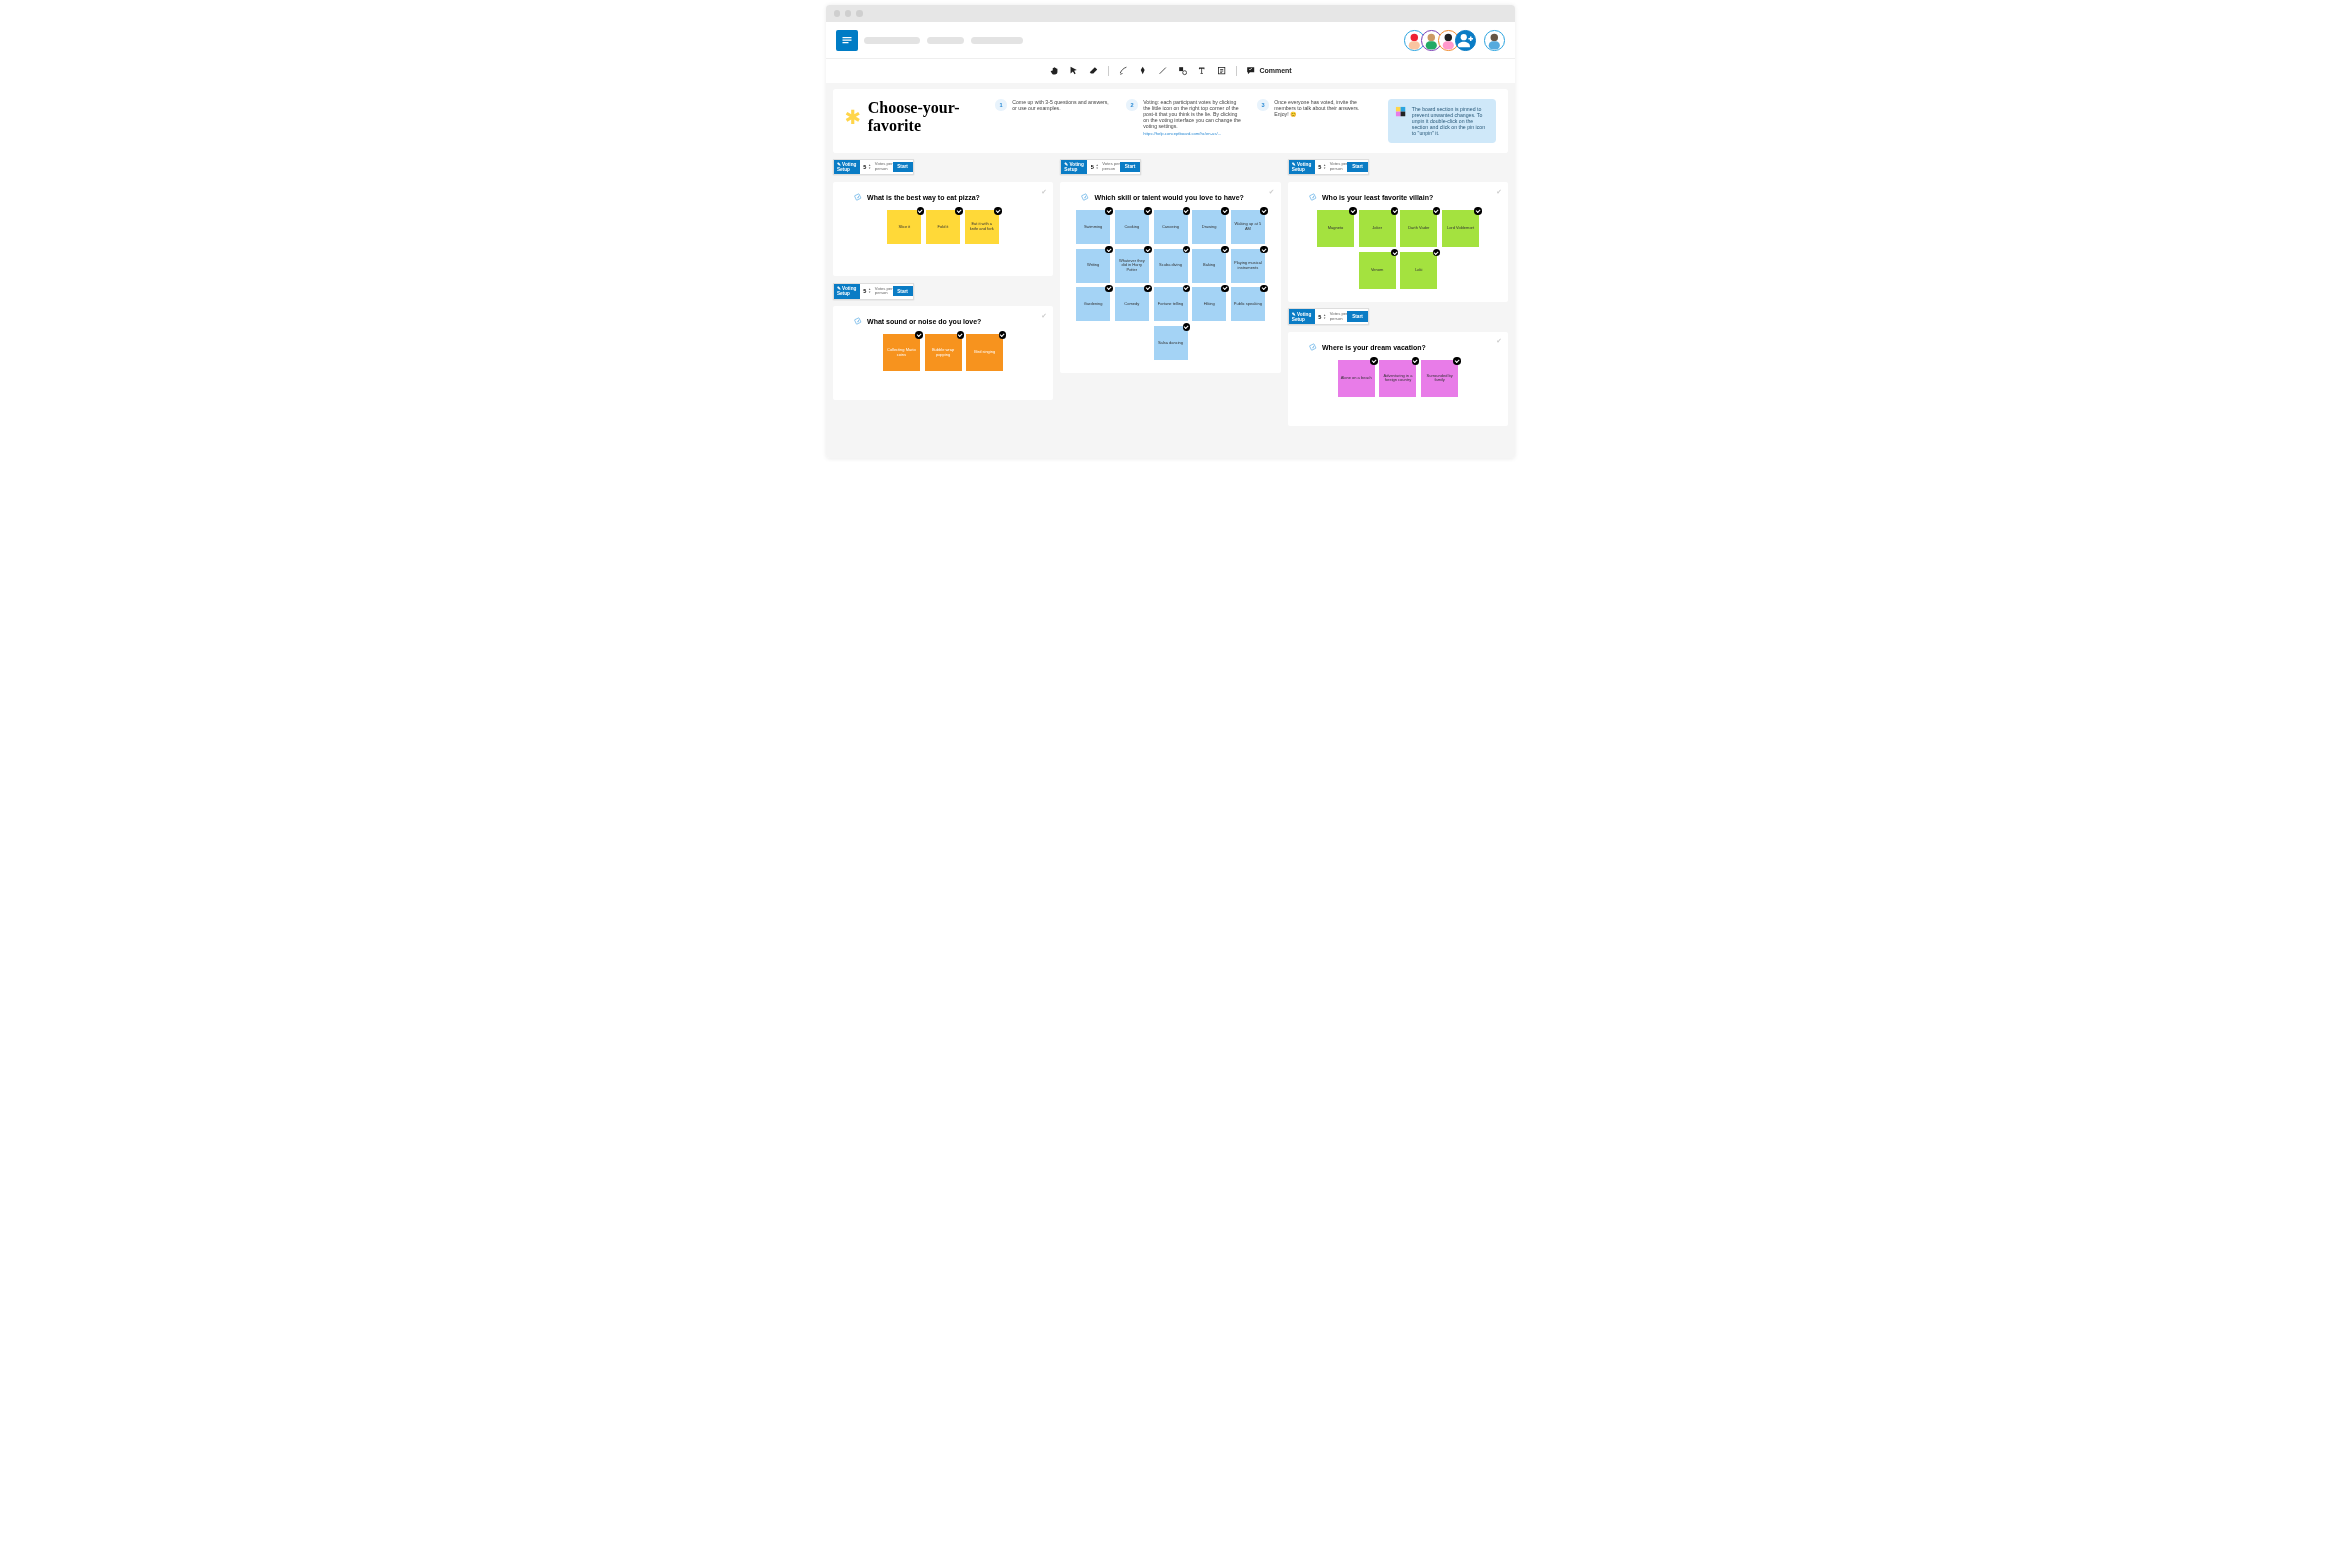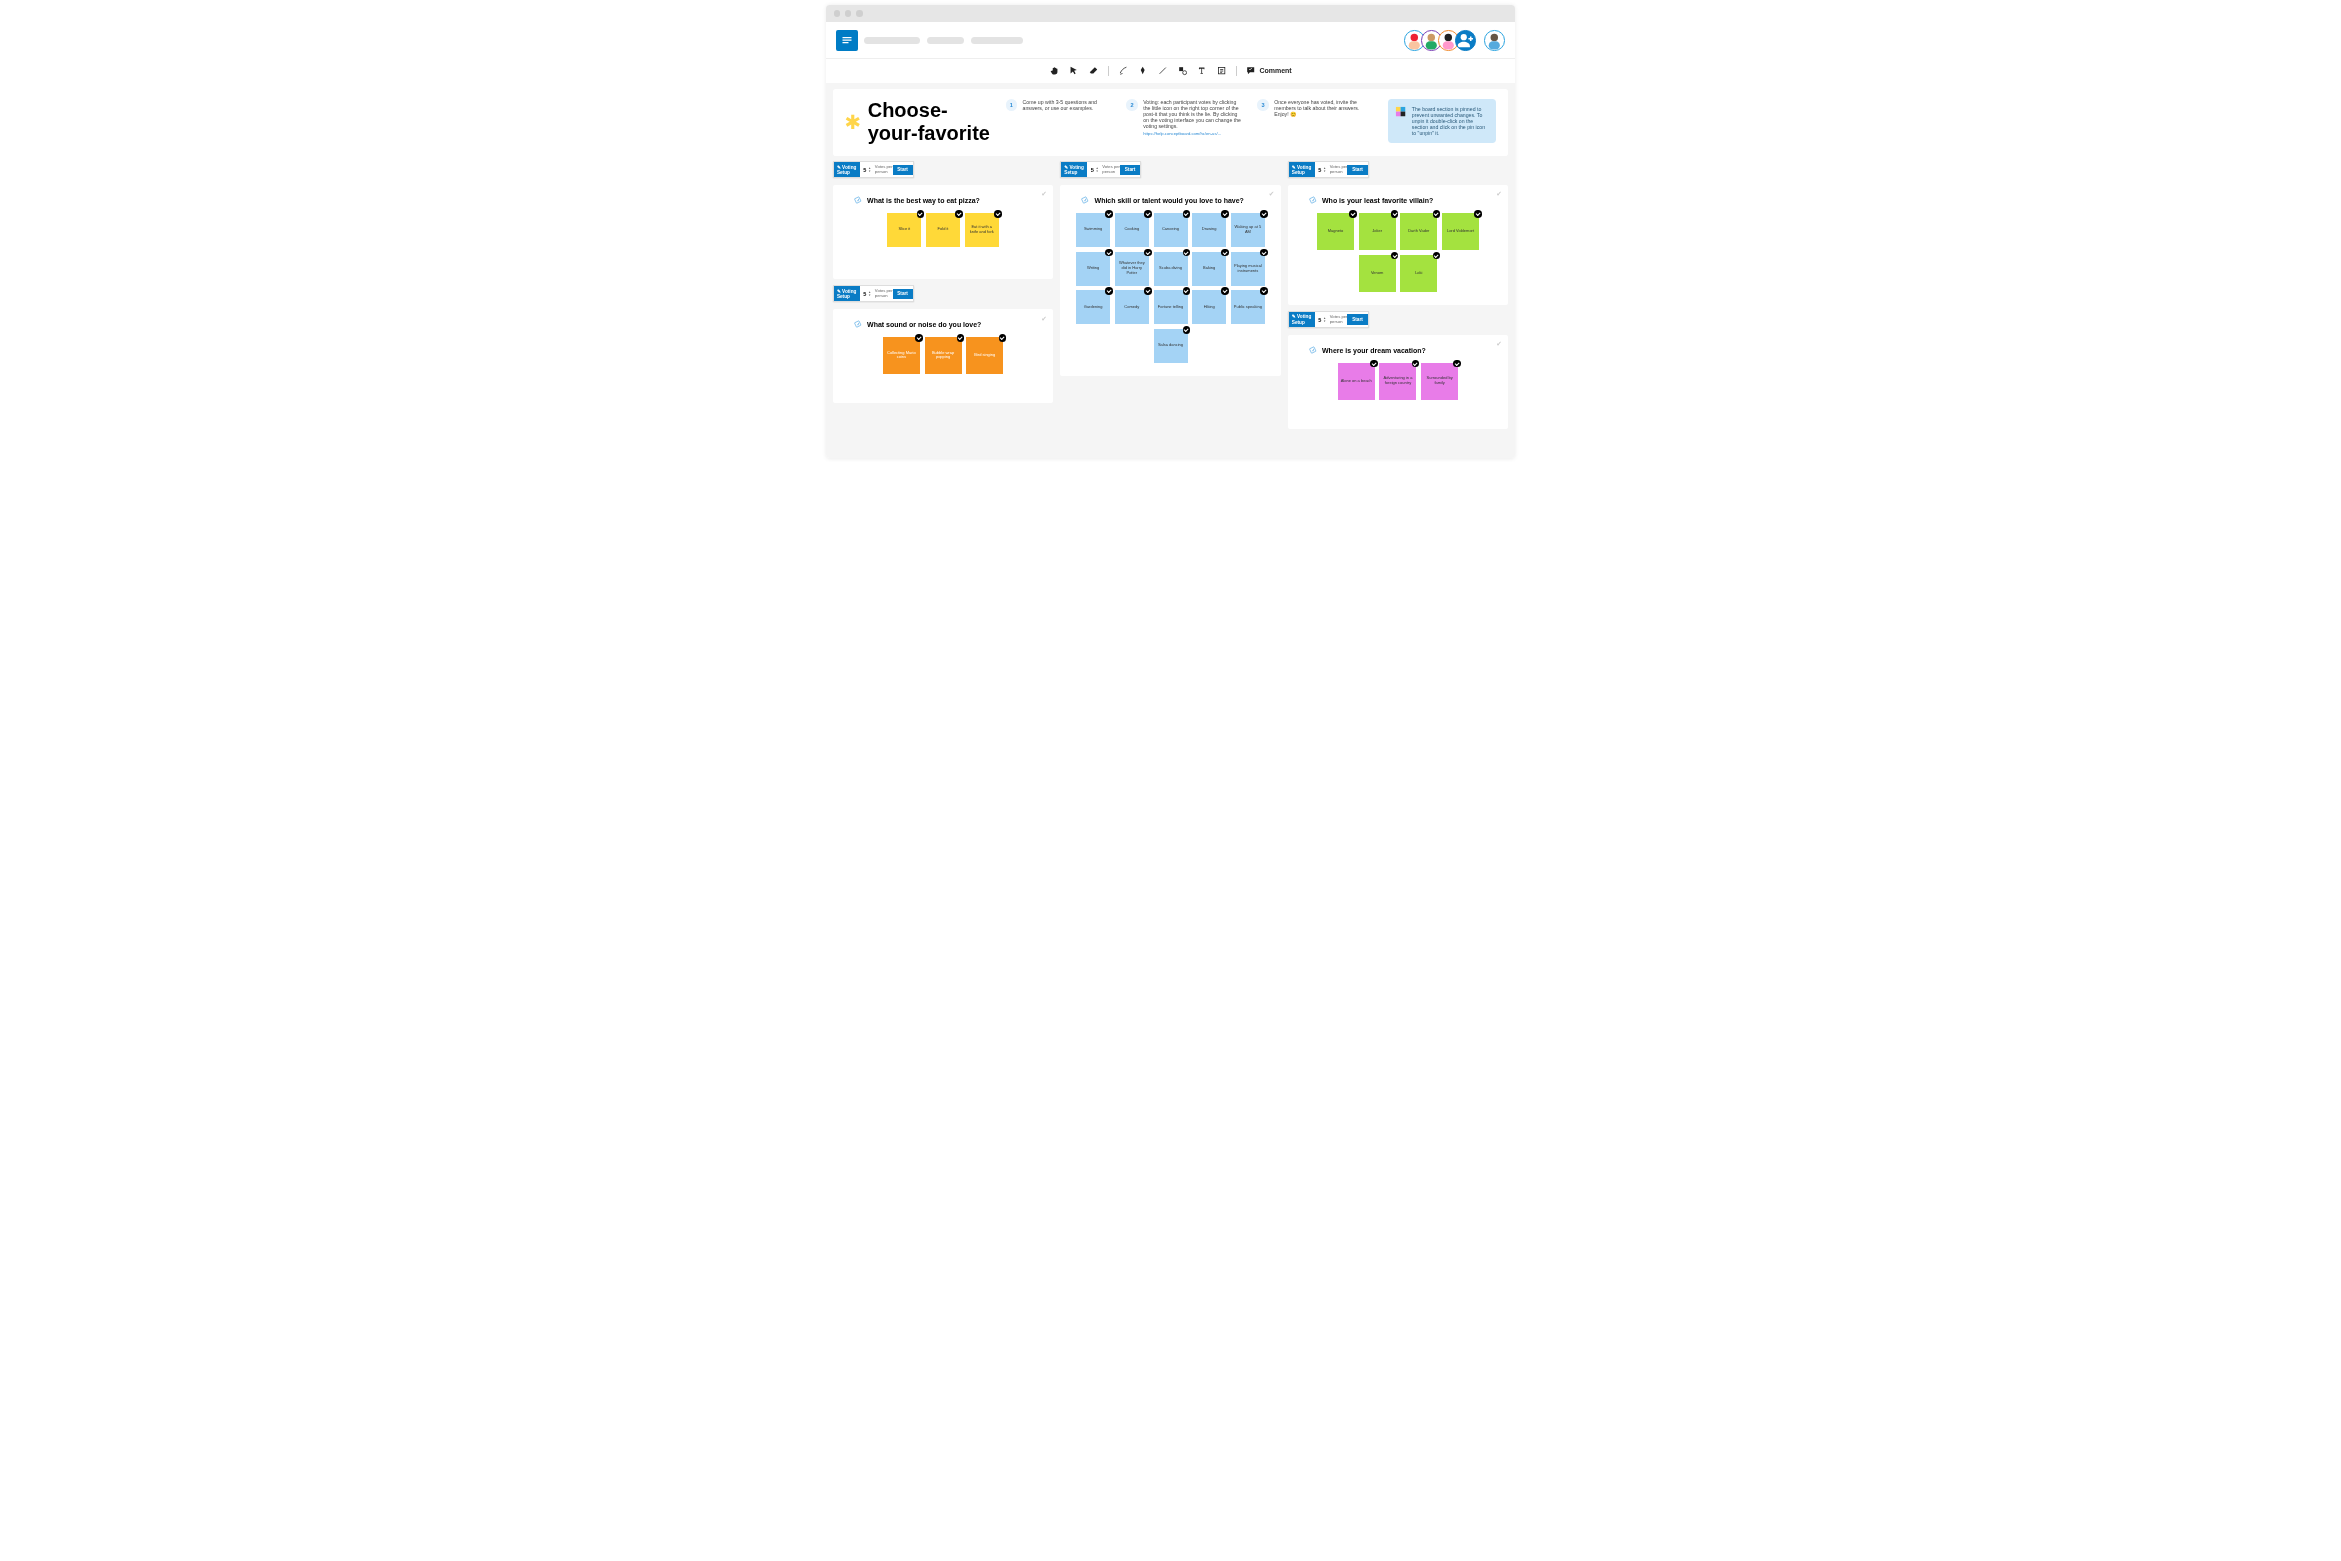--- a/index.html
+++ b/index.html
@@ -17,21 +17,21 @@
 .av svg{width:100%;height:100%}
 .toolbar{background:#fff;border-top:0.5px solid #eee;display:flex;justify-content:center;align-items:center;gap:9.4px;padding:6.6px 0;color:#222}
 .toolbar .tool{width:10.3px;height:10.3px;display:flex;align-items:center;justify-content:center;cursor:pointer}
 .toolbar .tool svg{width:9.4px;height:9.4px}
 .toolbar .sep{width:0.5px;height:10.3px;background:#ccc}
 .comment{display:flex;align-items:center;gap:3.7px;font-weight:600;font-size:7px;cursor:pointer}
 .canvas{background:#f5f5f5;padding:6.6px;background-image:linear-gradient(#eee 0.5px,transparent 0.5px),linear-gradient(90deg,#eee 0.5px,transparent 0.5px);background-size:26px 26px;min-height:375px;position:relative}
 .header-card{background:#fff;border-radius:2.8px;padding:10.3px 12px;display:flex;align-items:flex-start;gap:14px;margin-bottom:5.6px}
 .hc-title{display:flex;align-items:center;gap:6.6px}
 .asterisk{color:#ffd54a;font-size:19.7px;line-height:1}
-.title{font-family:Liberation Sans, sans-serif;font-size:20px;font-weight:bold}
+.title{font-family:Liberation Serif, serif;font-size:16px;font-weight:bold}
 .step{display:flex;gap:5.6px;align-items:flex-start;font-size:5.2px;color:#444;max-width:117px}
 .step .num{width:11.2px;height:11.2px;border-radius:50%;background:#e8f3fc;color:#2a8ad4;display:flex;align-items:center;justify-content:center;font-weight:600;flex-shrink:0;font-size:5.6px}
 .step .link{color:#2a8ad4;font-size:4.2px;margin-top:1.9px;display:block}
 .tip-card{background:#cfe8f9;border-radius:3.7px;padding:6.6px;display:flex;gap:5.6px;font-size:5.2px;color:#2a5a7a;max-width:108px;align-items:flex-start}
 .tip-ico{width:11.2px;height:11.2px;flex-shrink:0}
 .columns{display:flex;gap:6.6px;align-items:flex-start}
 .col{display:flex;flex-direction:column;gap:6.6px;flex:1}
 .vote-bar{display:flex;align-items:center;background:#fff;border:0.5px solid #ddd;overflow:hidden;font-size:4.7px;width:fit-content;box-shadow:0 0.5px 1.4px rgba(0,0,0,0.15)}
 .vote-bar .setup{background:#0a7cc5;color:#fff;padding:2.3px 3.3px;line-height:1.1;font-weight:600}
 .vote-bar .votes{padding:1.9px 3.7px;display:flex;align-items:center;gap:1.9px}

